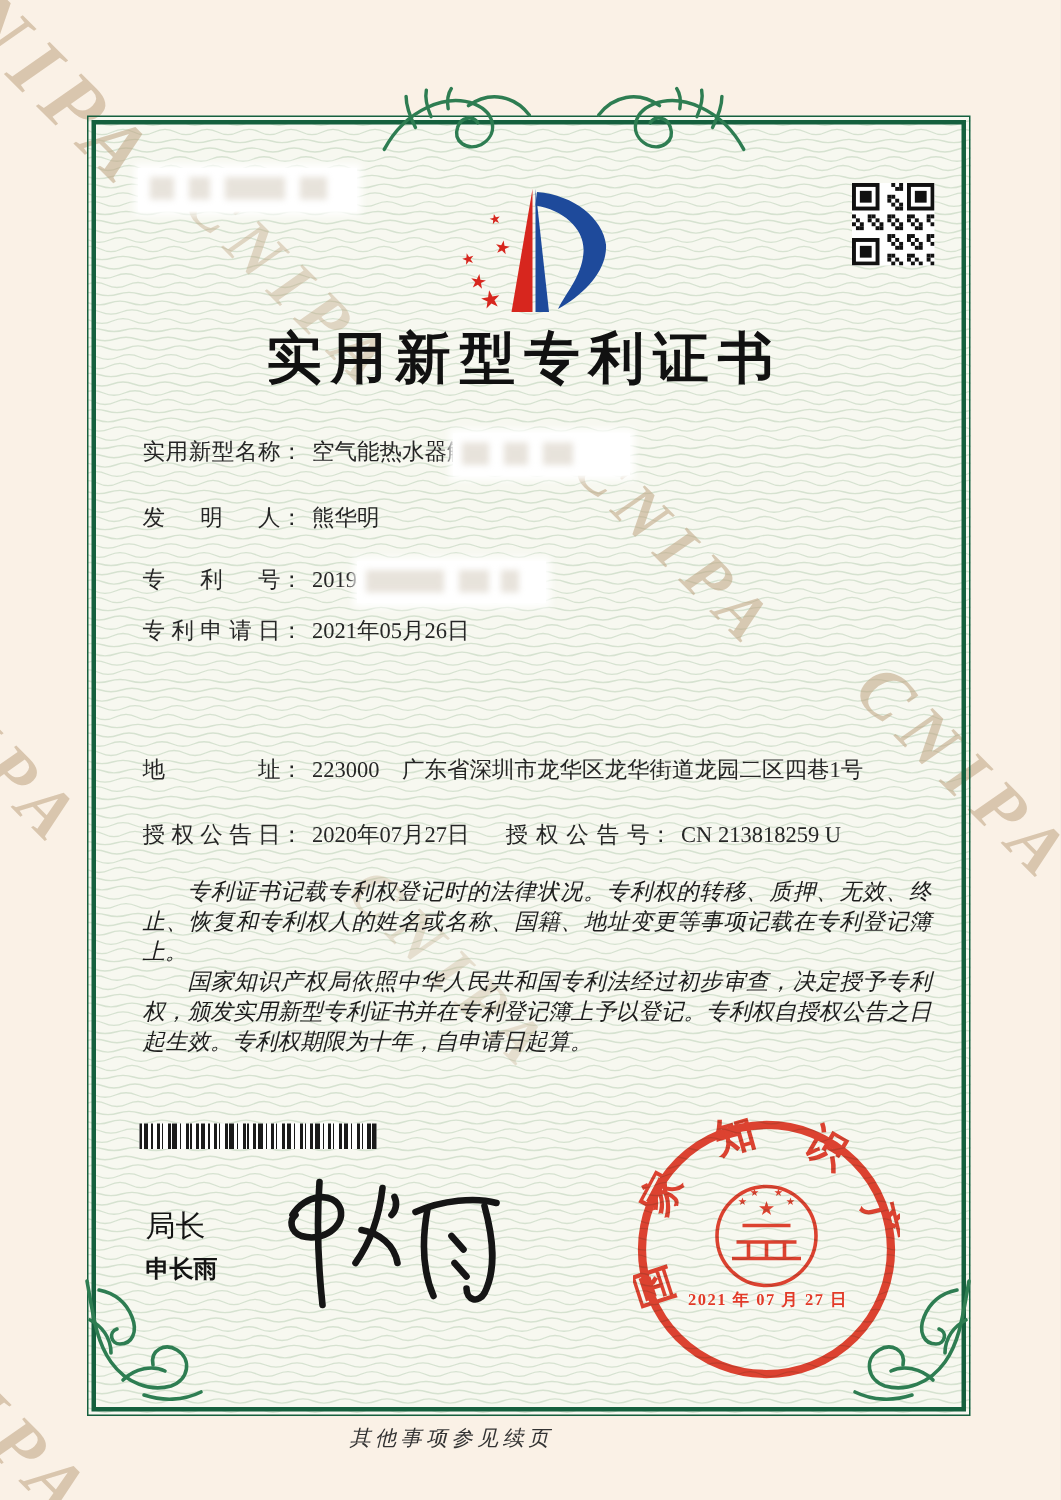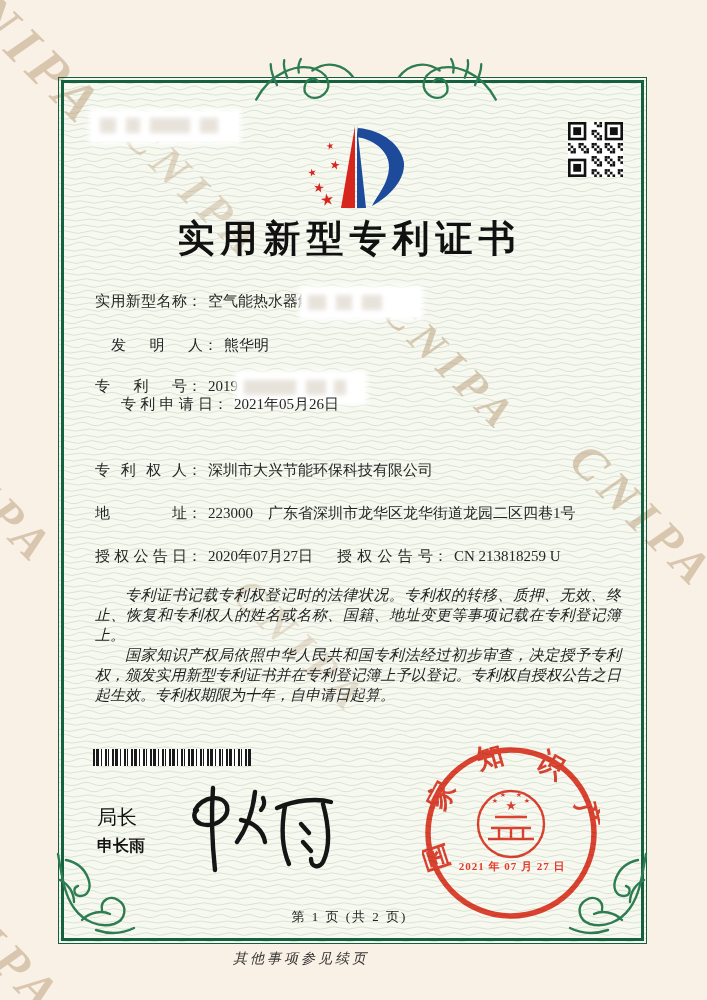--- a/index.html
+++ b/index.html
@@ -366,36 +366,33 @@
   </div>
 
   <div class="row" style="top:292px;">
     <span class="flabel">实用新型名称</span><span>：</span><span class="fvalue">空气能热水器解</span>
     <span class="mask" style="left:207px;top:-3px;width:118px;height:28px;">
       <i class="sm" style="left:6px;width:18px;"></i>
         <i class="sm" style="left:34px;width:16px;"></i>
         <i class="sm" style="left:60px;width:20px;"></i>
     </span>
   </div>
-  <div class="row" style="top:336px;margin-left:16px;">
+  <div class="row" style="top:336px;">
     <span class="flabel">发明人</span><span>：</span><span class="fvalue">熊华明</span>
   </div>
   <div class="row" style="top:377px;">
     <span class="flabel">专利号</span><span>：</span><span class="fvalue">2019</span>
     <span class="mask" style="left:143px;top:-3px;width:126px;height:28px;">
       <i class="sm" style="left:6px;width:52px;"></i>
         <i class="sm" style="left:68px;width:20px;"></i>
         <i class="sm" style="left:96px;width:12px;"></i>
     </span>
   </div>
-  <div class="row" style="top:395px;margin-left:26px;">
+  <div class="row" style="top:411px;">
     <span class="flabel">专利申请日</span><span>：</span><span class="fvalue">2021年05月26日</span>
-  </div>
-  <div class="row" style="top:461px;">
-    <span class="flabel">专利权人</span><span>：</span><span class="fvalue">深圳市大兴节能环保科技有限公司</span>
   </div>
   <div class="row" style="top:504px;">
     <span class="flabel">地址</span><span>：</span><span class="fvalue">223000　广东省深圳市龙华区龙华街道龙园二区四巷1号</span>
   </div>
   <div class="row" style="top:547px;">
     <span class="flabel">授权公告日</span><span>：</span><span class="fvalue">2020年07月27日</span>
     <span class="pair2">
       <span class="flabel">授权公告号</span><span>：</span><span class="fvalue">CN 213818259 U</span>
     </span>
   </div>
@@ -440,17 +437,16 @@
     <g fill="#e23a28" text-anchor="middle" font-family="DejaVu Sans, sans-serif">
       <text x="89" y="66" font-size="13">★</text>
       <text x="73" y="59" font-size="7">★</text>
       <text x="81" y="53" font-size="7">★</text>
       <text x="97" y="53" font-size="7">★</text>
       <text x="105" y="59" font-size="7">★</text>
     </g>
   </svg>
   <div class="seal-date">2021 年 07 月 27 日</div>
 
-  <div class="pagenum">第 1 页 (共 2 页)</div>
 
   <div class="footnote">其他事项参见续页</div>
 
 </div>
 
 </body></html>

